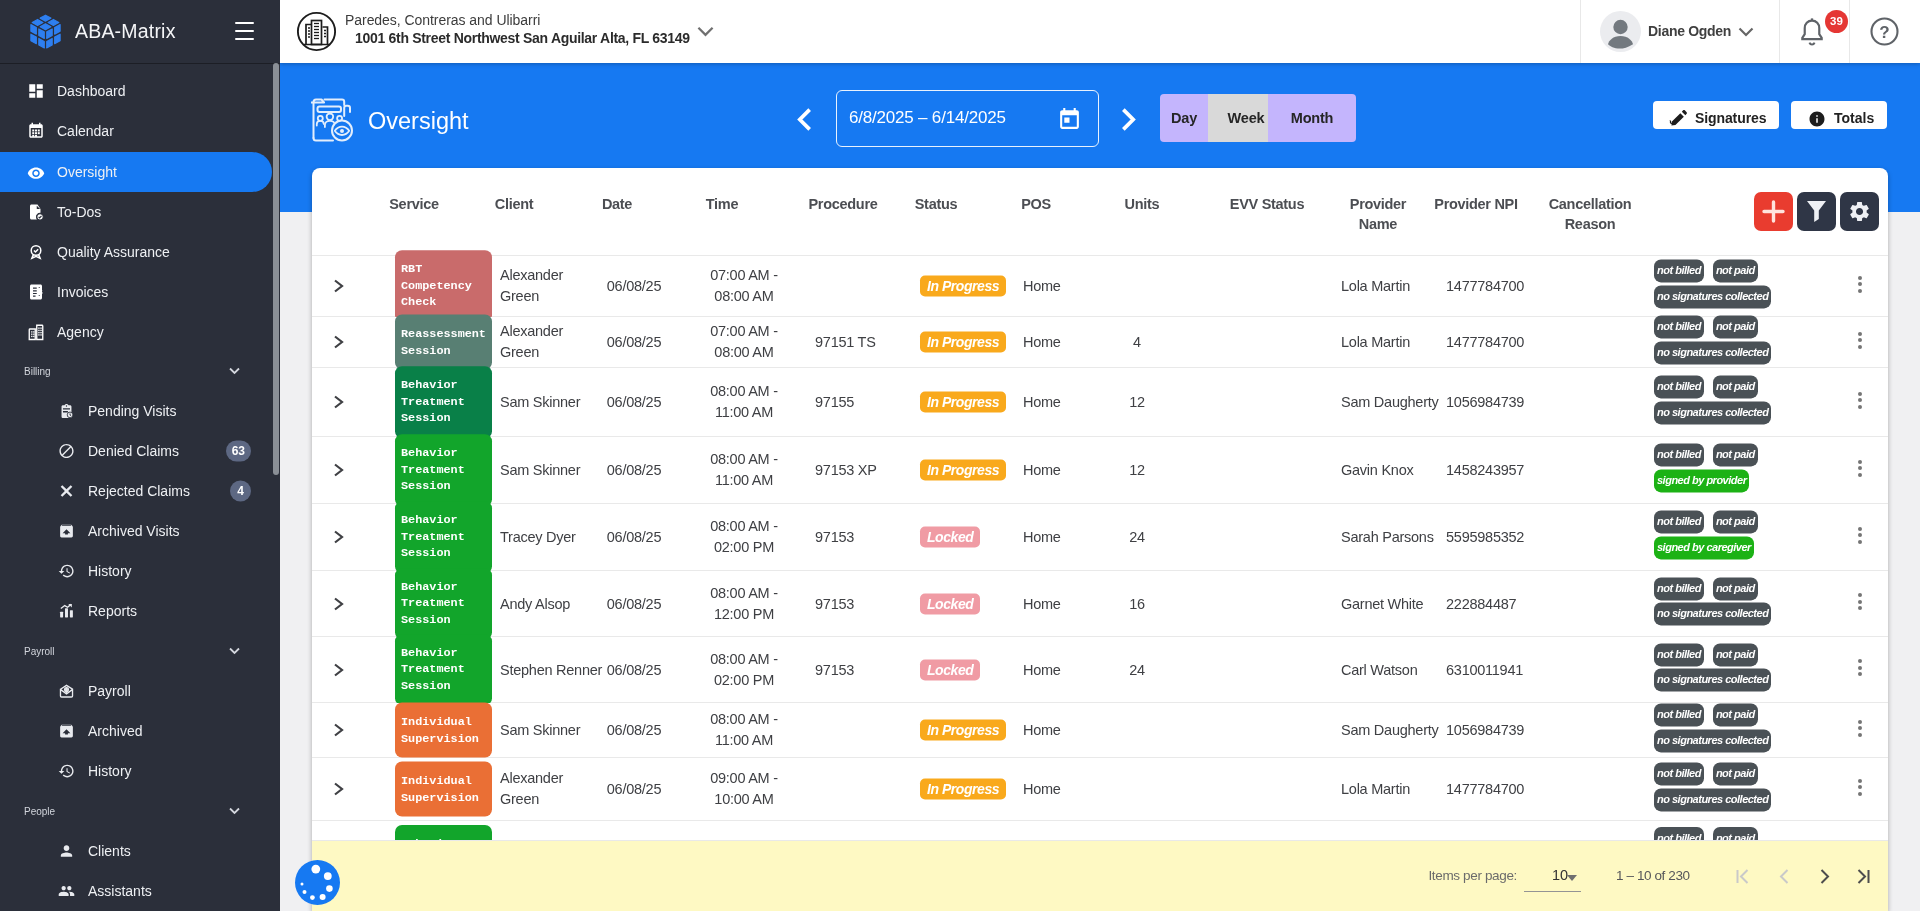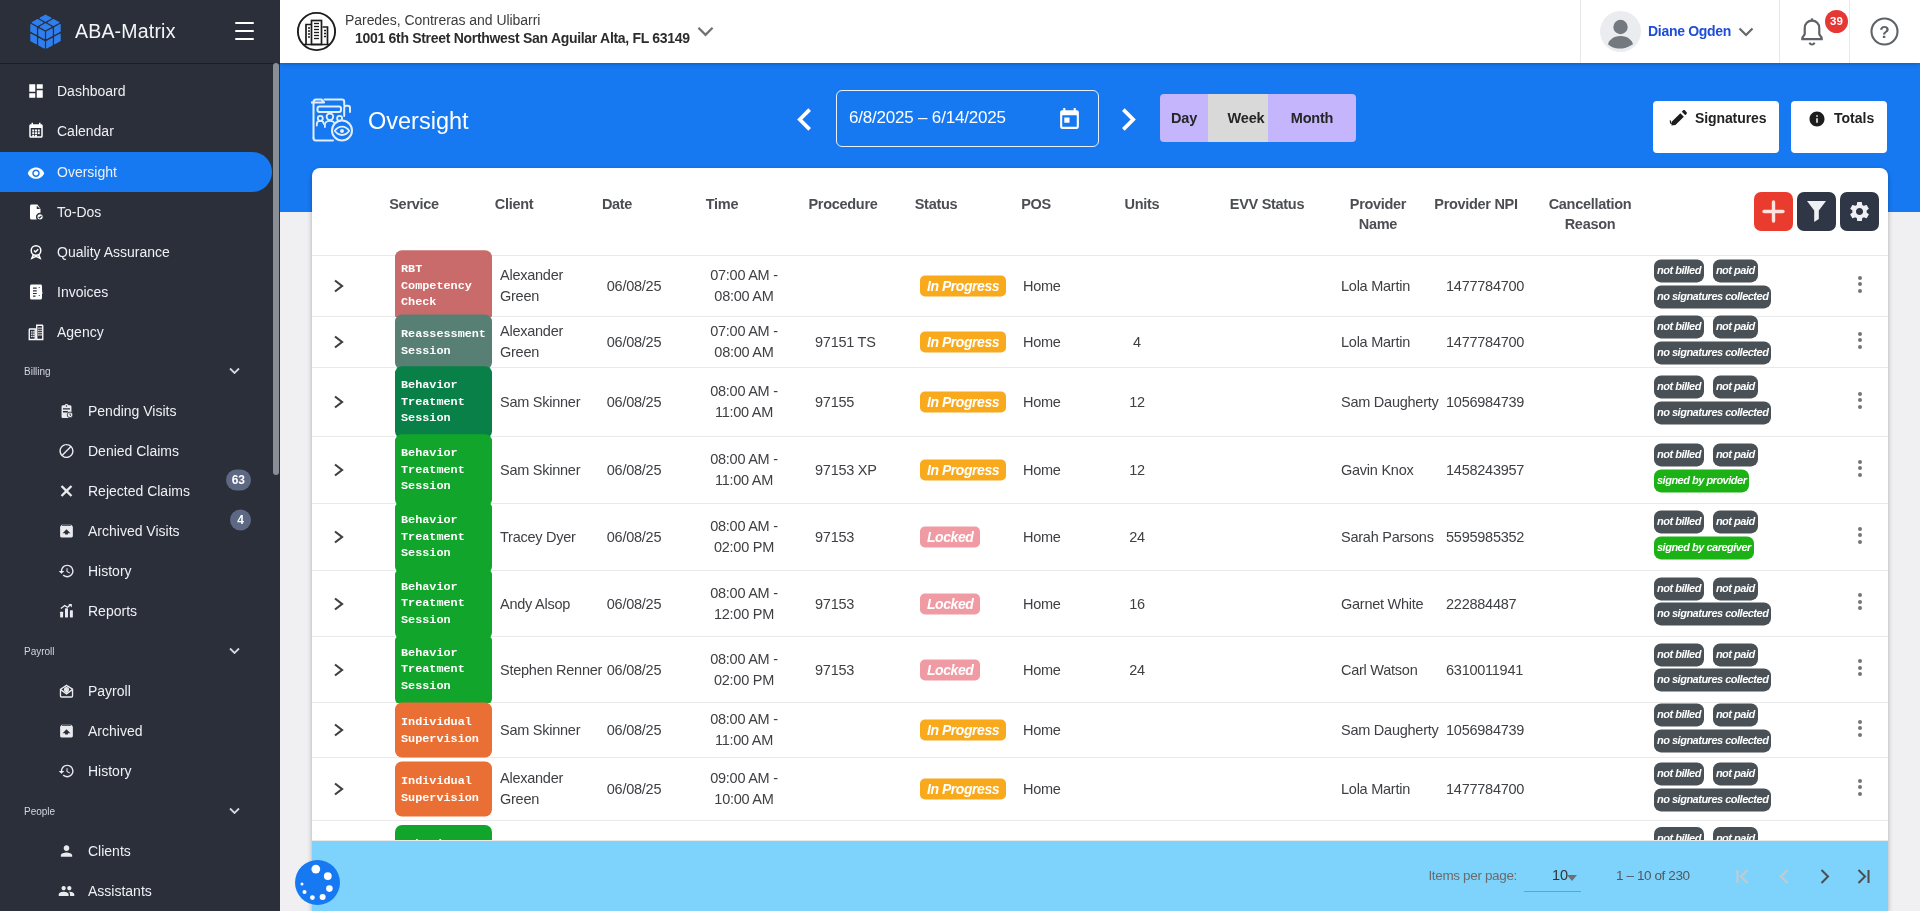--- a/index.html
+++ b/index.html
@@ -15,37 +15,37 @@
   .mitem .ico { position:absolute; left:27px; top:50%; transform:translateY(-50%); width:18px; height:18px; }
   .mitem .ico2 { position:absolute; left:58px; top:50%; transform:translateY(-50%); width:17px; height:17px; }
   .mitem .txt { position:absolute; left:57px; top:50%; transform:translateY(-50%); white-space:nowrap; }
   .mitem .txt2 { position:absolute; left:88px; top:50%; transform:translateY(-50%); white-space:nowrap; }
   .mitem.active { background:#1679f2; border-radius:0 20px 20px 0; }
   .sect { position:absolute; left:0; width:272px; height:40px; color:#d2d5dc; font-size:10px; }
   .sect .txt { position:absolute; left:24px; top:50%; transform:translateY(-50%); }
   .sect svg { position:absolute; right:32px; top:50%; transform:translateY(-50%); }
   .cntpill { position:absolute; right:21px; top:50%; transform:translateY(-50%); background:#5d6883; color:#fff;
              font-size:12px; font-weight:bold; border-radius:11px; min-width:21px; height:21px; line-height:21px;
-             text-align:center; padding:0 6px;margin-top:29px; }
+             text-align:center; padding:0 6px; }
   #thumb { position:absolute; left:273px; top:63px; width:6px; height:412px; background:#8a8f96; border-radius:3px; z-index:6; }
   
   #topbar { position:absolute; left:280px; top:0; width:1640px; height:63px; background:#fff; z-index:4;
             box-shadow:0 1px 4px rgba(0,0,0,0.25); }
   .vdiv { position:absolute; top:0; width:1px; height:63px; background:#e8e8e8; }
   #orgname { position:absolute; left:65px; top:12px; font-size:14px; color:#3c3c3c; letter-spacing:-0.05px; }
   #orgaddr { position:absolute; left:65px; top:30px; font-size:14px; font-weight:bold; color:#2b2b2b; letter-spacing:-0.3px;margin-left:10px; }
-  #uname { position:absolute; left:1368px; top:23px; font-size:14px; font-weight:600; color:#1d4ed8; letter-spacing:-0.3px; }
+  #uname { position:absolute; left:1368px; top:23px; font-size:14px; font-weight:600; color:#404040; letter-spacing:-0.3px; }
   
   #blueband { position:absolute; left:280px; top:63px; width:1640px; height:149px; background:#1679f2; z-index:1; }
   #ovtitle { position:absolute; left:88px; top:45px; font-size:23.5px; font-weight:500; color:#fff; letter-spacing:0; }
   #datebox { position:absolute; left:556px; top:27px; width:263px; height:57px; border:1px solid rgba(255,255,255,0.9); border-radius:6px; }
   #datetxt { position:absolute; left:12px; top:17px; font-size:17px; color:#fff; letter-spacing:-0.2px; }
   .seg { position:absolute; top:31px; height:48px; background:#c4b5fd; color:#262626; font-size:14.5px; font-weight:bold; letter-spacing:-0.2px;
          text-align:center; }
-  .wbtn { position:absolute; top:38px; height:52px; background:#fff; border-radius:4px; color:#222;
+  .wbtn { position:absolute; top:38px; height:28px; background:#fff; border-radius:4px; color:#222;
           font-size:14px; font-weight:bold; }
 </style>
 </head>
 <body>
 <div id="sidebar">
   <div id="sidehead">
     <svg style="position:absolute;left:27px;top:11px" width="37" height="42" viewBox="0 0 42 44" preserveAspectRatio="none">
       <g fill="#2e7ff0" stroke="#2e7ff0" stroke-width="1.3" stroke-linejoin="round">
         <polygon points="21.0,4.4 27.1,7.5 21.0,10.6 14.9,7.5"></polygon>
         <polygon points="12.0,8.9 18.1,12.0 12.0,15.1 5.9,12.0"></polygon>
@@ -656,21 +656,21 @@
 <div class="row" style="top:653px;height:20px;overflow:hidden">
   <div class="svc" style="background:#12a52b;top:4px;transform:none">Behavior<br>Treatment<br>Session</div>
   <div class="cell cli" style="top:14px;transform:none">.</div>
   <div class="tags" style="top:6px;transform:none">
         <div class="trow">
           <span class="tag">not billed</span>
           <span class="tag">not paid</span>
         </div>
       </div>
 </div>
-<div style="position:absolute;left:0;top:673px;width:1576px;height:70px;background:#7dd3fc;">
+<div style="position:absolute;left:0;top:673px;width:1576px;height:70px;background:#fef9c3;">
   <div style="position:absolute;right:371px;top:27px;font-size:13.5px;color:#6b6b6b;letter-spacing:-0.35px;">Items per page:</div>
   <div style="position:absolute;left:1216px;top:26px;font-size:14.5px;color:#333;margin-left:24px;">10</div>
   <div style="position:absolute;left:1212px;top:50px;width:57px;height:1px;background:#949494;"></div>
   <svg style="position:absolute;left:1255px;top:34px" width="10" height="6" viewBox="0 0 10 6" fill="#6f6f6f">
         <path d="M0 0h10L5 6z"></path>
       </svg>
   <div style="position:absolute;left:1304px;top:27px;font-size:13.5px;color:#55565a;letter-spacing:-0.4px;">1 – 10 of 230</div>
   <svg class="pgico" style="left:1422px;top:28px" width="16" height="15" viewBox="0 0 16 15" fill="none" stroke="#c9c9c9" stroke-width="2">
         <path d="M3.5 1v13M13.5 1L7 7.5l6.5 6.5"></path>
       </svg>

